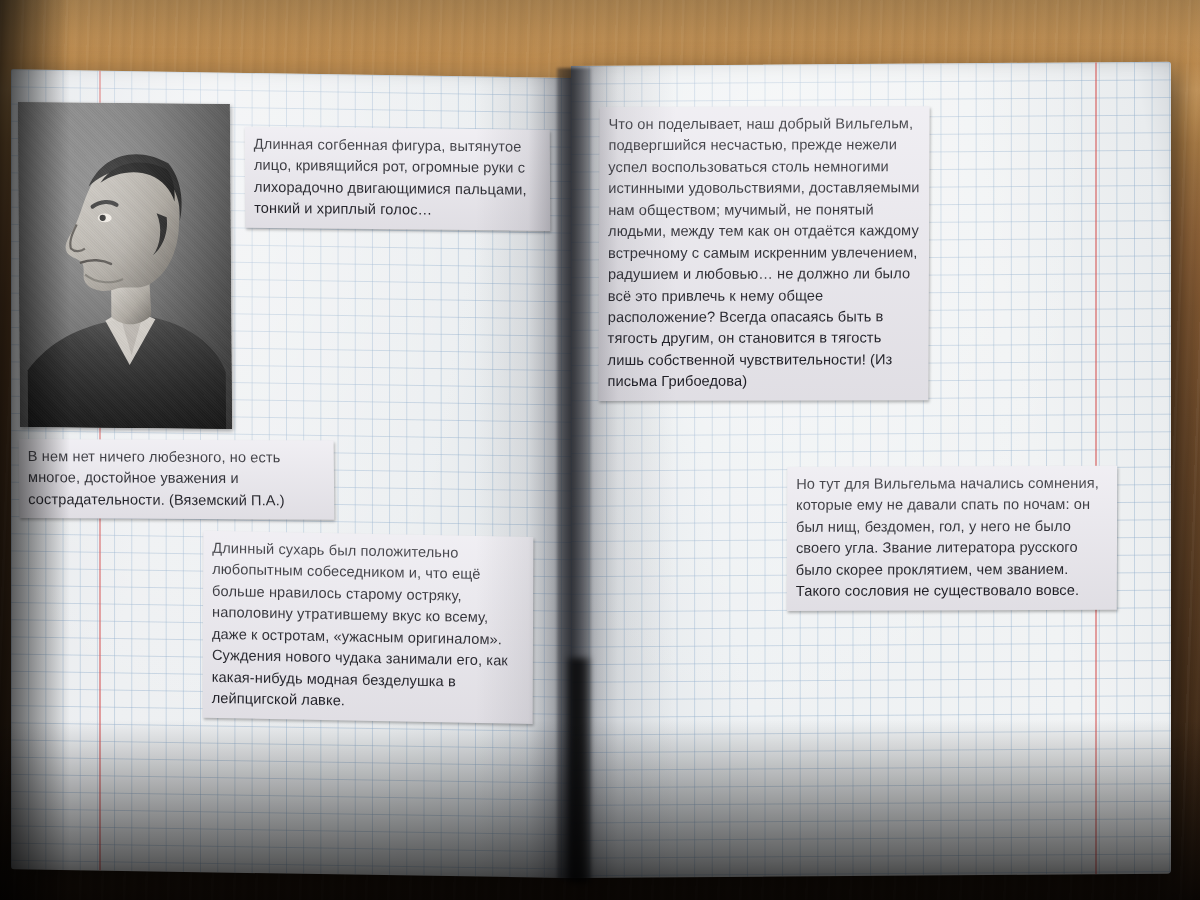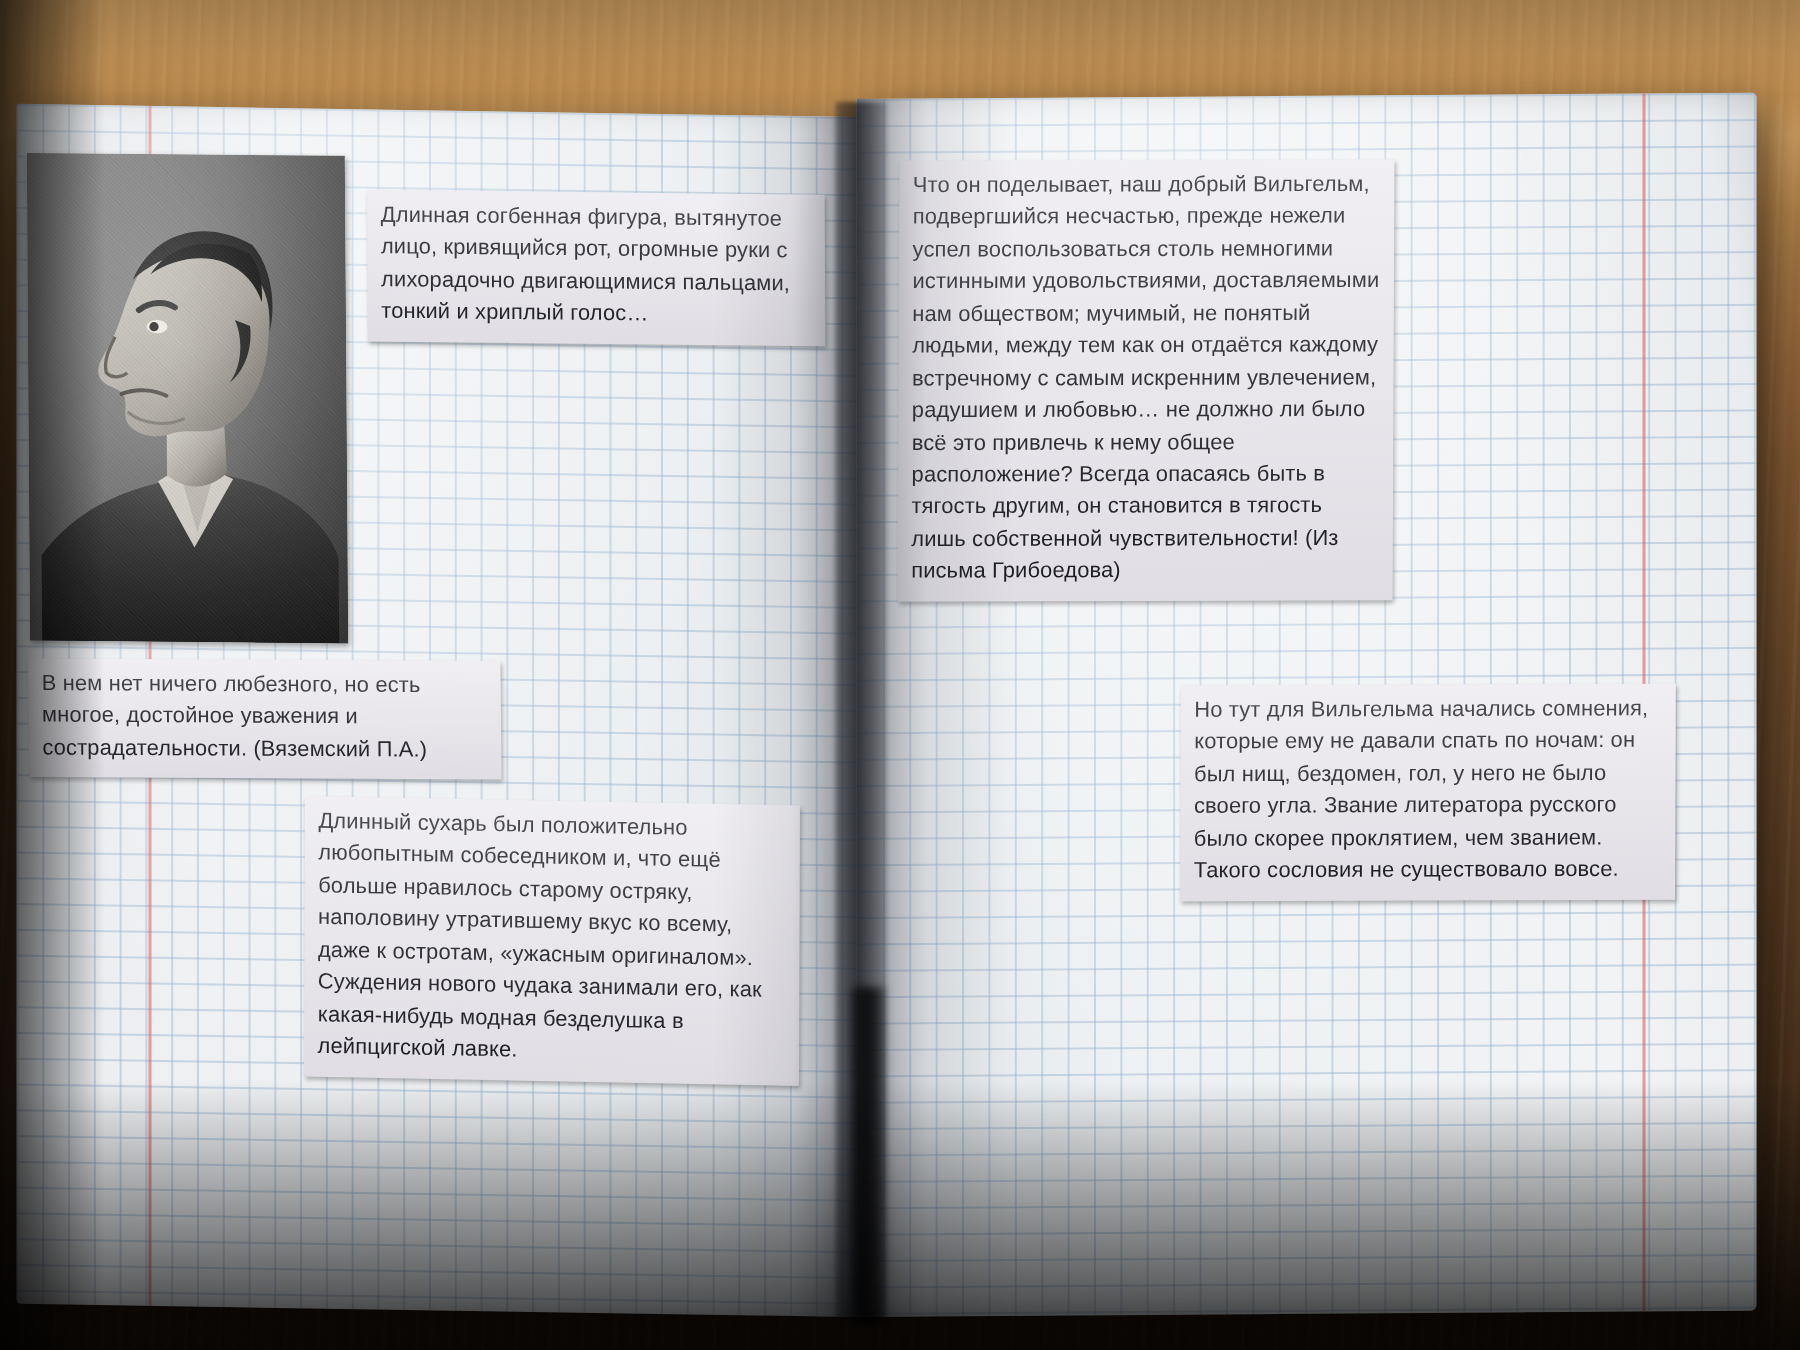--- a/index.html
+++ b/index.html
@@ -202,21 +202,21 @@
   #strip-suhar {
     left: 192px; top: 459px; width: 330px;
     transform: rotate(0.2deg);
   }
   
   #strip-griboedov {
     left: 28px; top: 42px; width: 330px;
     transform: rotate(0.25deg);
   }
   #strip-somneniya {
-    left: 216px; top: 393px; width: 330px;
+    left: 216px; top: 403px; width: 330px;
     transform: rotate(0.2deg);
   }
 
   
   .portrait {
     position: absolute;
     left: 8px;
     top: 32px;
     width: 212px;
     height: 325px;

